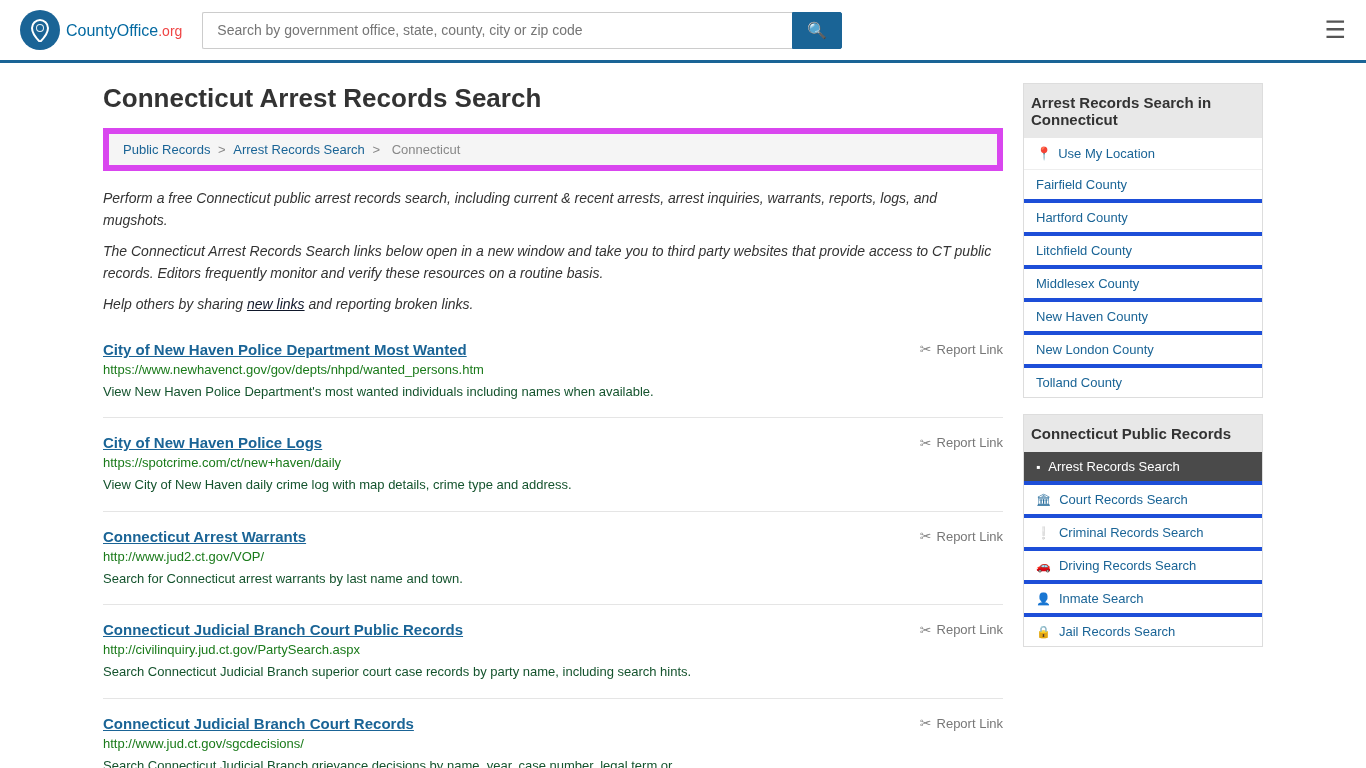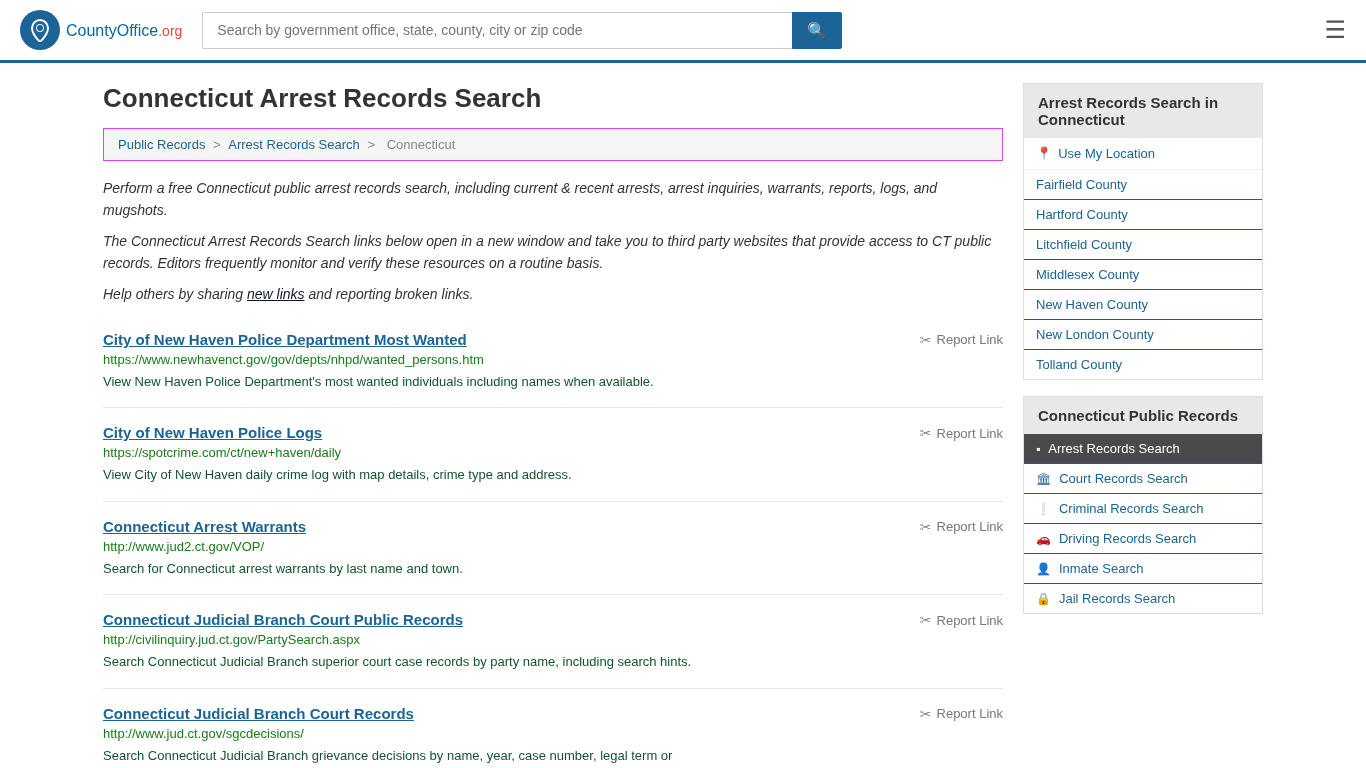--- a/index.html
+++ b/index.html
@@ -88,21 +88,21 @@
     #page-title {
       font-size: 26px;
       font-weight: bold;
       color: #333;
       margin-bottom: 14px;
     }
 
     
     #breadcrumb {
       background: #f5f5f5;
-      border: 1px solid #d946ef;
+      border: 6px solid #d946ef;
       padding: 8px 14px;
       margin-bottom: 16px;
       font-size: 13px;
       color: #555;
     }
     #breadcrumb a { color: #1a6496; text-decoration: none; }
     #breadcrumb span { color: #888; margin: 0 4px; }
 
     
     #description { margin-bottom: 10px; line-height: 1.6; font-size: 14px; }
@@ -110,21 +110,21 @@
     #description a { color: #0f172a; text-decoration: underline; }
 
     
     .result-item {
       border-bottom: 1px solid #e5e5e5;
       padding: 16px 0;
     }
     .result-header {
       display: flex;
       justify-content: space-between;
-      align-items: flex-end;
+      align-items: center;
       margin-bottom: 4px;
     }
     .result-title {
       font-size: 15px;
       font-weight: bold;
       color: #1a6496;
       text-decoration: underline;
       cursor: pointer;
     }
     .report-link {
@@ -140,35 +140,35 @@
     .result-url {
       color: #1a7a1a;
       font-size: 13px;
       margin-bottom: 5px;
     }
     .result-desc { font-size: 13px; color: #14532d; line-height: 1.5; }
 
     
     .sidebar-section-title {
       background: #e8e8e8;
-      padding: 10px 14px;
+      padding: 10px 7px;
       font-weight: bold;
       font-size: 15px;
       margin-bottom: 0;
     }
     .sidebar-list {
       border: 1px solid #ddd;
       margin-bottom: 16px;
     }
     .sidebar-list-item {
       display: flex;
       align-items: center;
       gap: 8px;
       padding: 7px 12px;
-      border-bottom: 1px solid #1d4ed8;
+      border-bottom: 4px solid #1d4ed8;
       color: #1a6496;
       cursor: pointer;
       font-size: 13px;
     }
     .sidebar-list-item:last-child { border-bottom: none; }
     .sidebar-list-item.active {
       background: #4a4a4a;
       color: #fff;
     }
     .sidebar-list-item.active a { color: #fff; }

